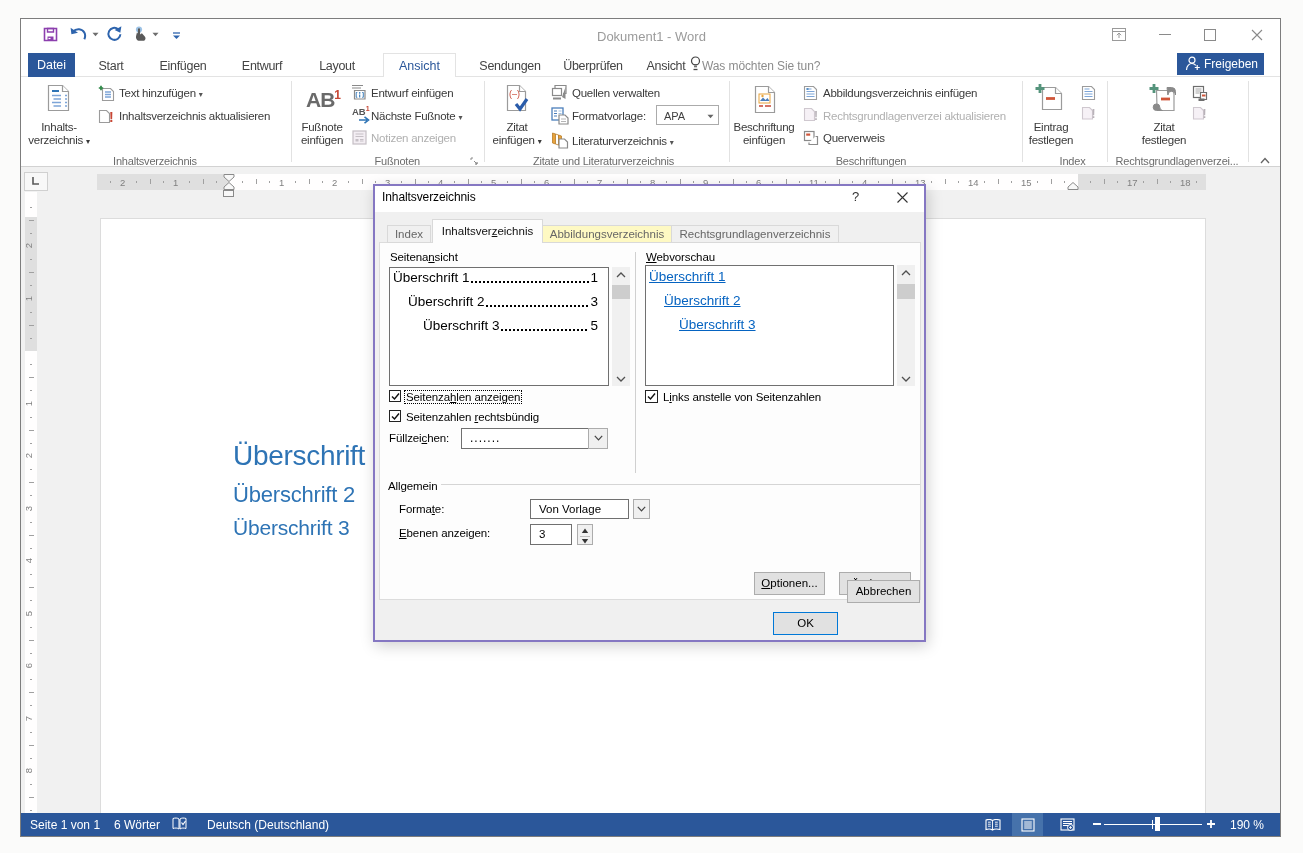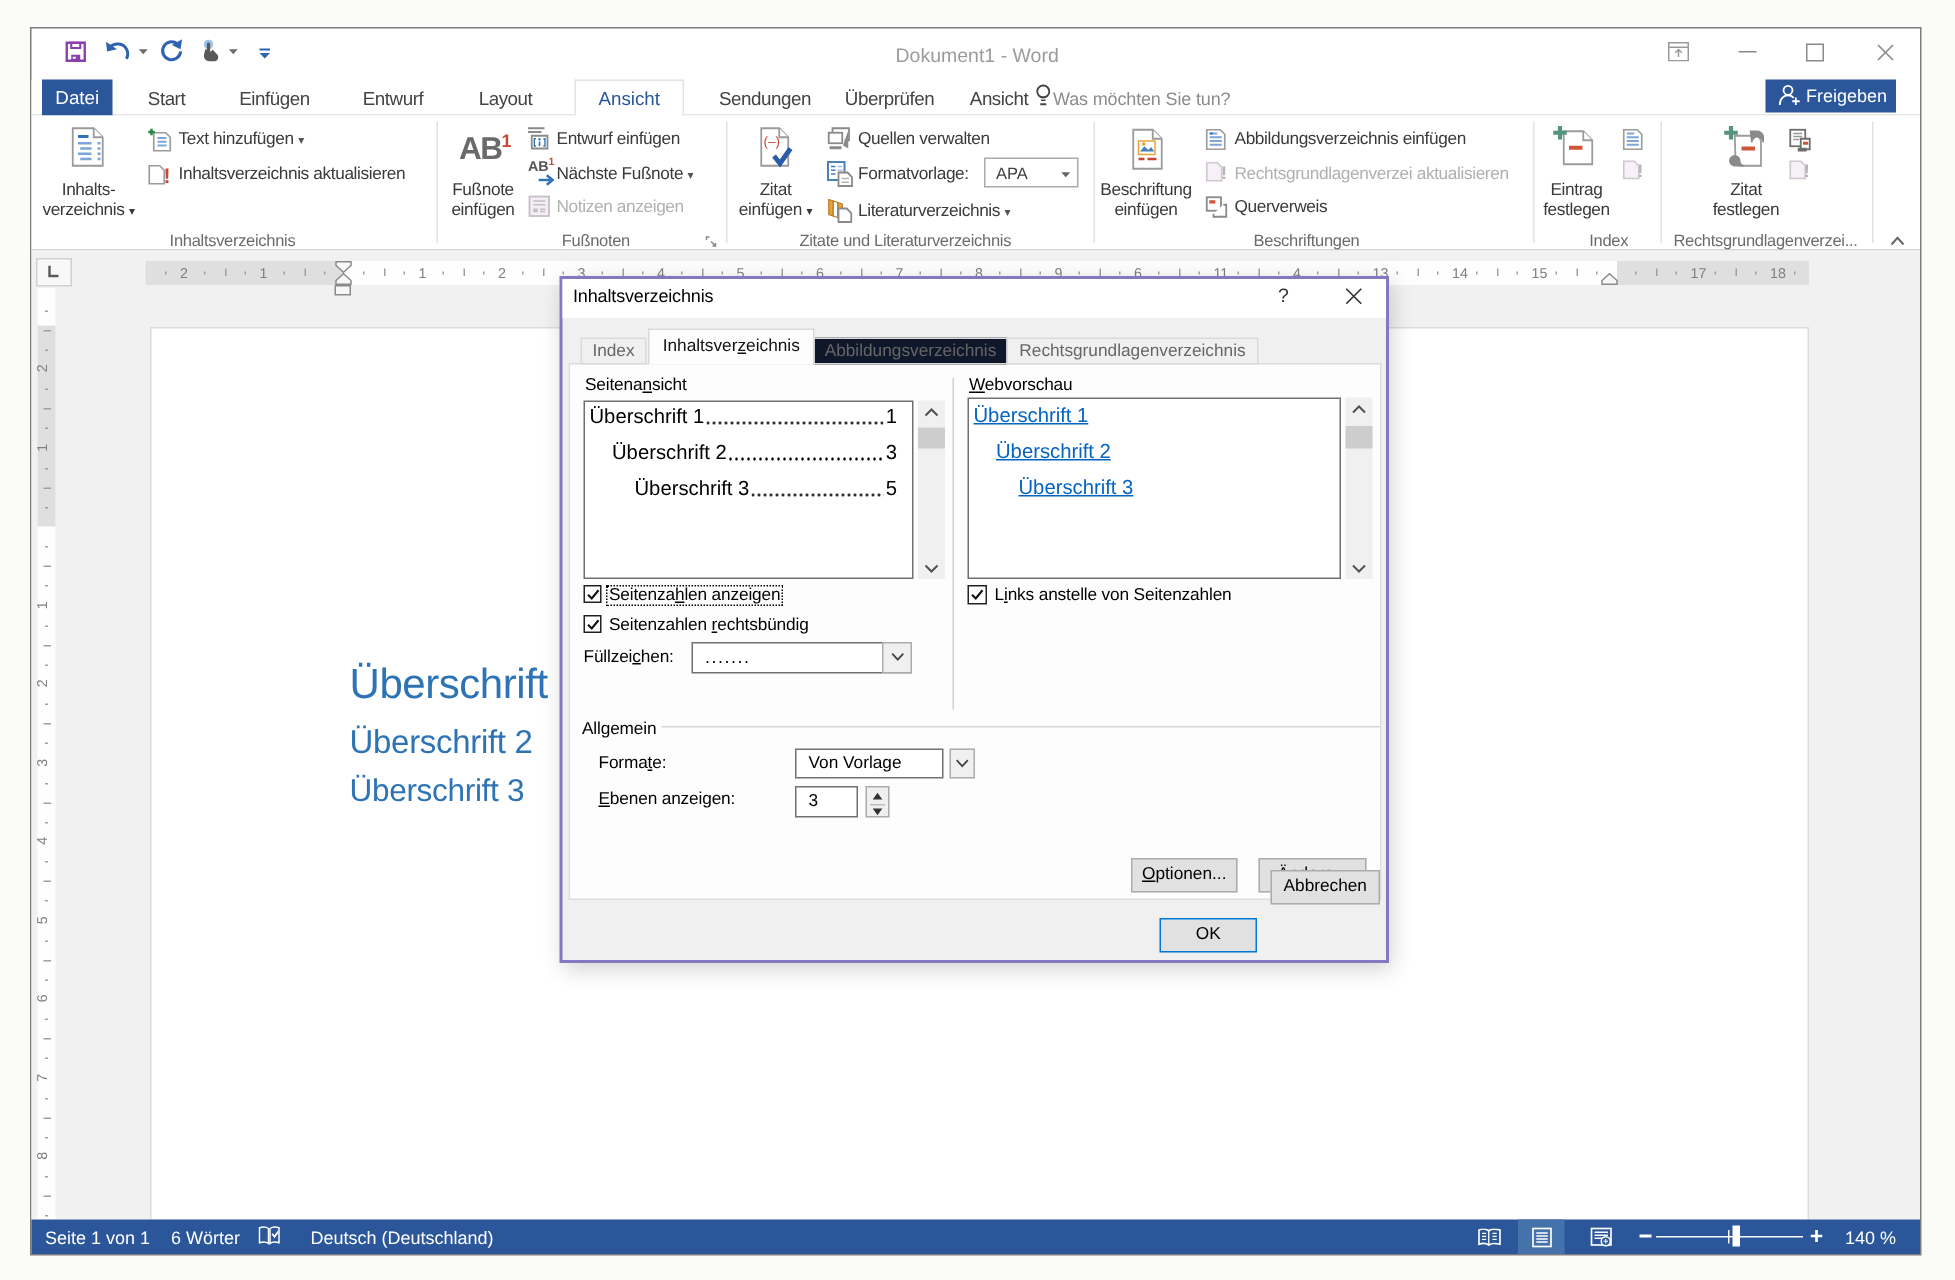--- a/index.html
+++ b/index.html
@@ -492,36 +492,36 @@
 
   <div class="abs" style="left:1093px;top:823px;width:8px;height:2px;background:#fff;"></div>
   <div class="abs" style="left:1104px;top:824px;width:98px;height:1px;background:#fff;"></div>
   <div class="abs" style="left:1152px;top:820px;width:1px;height:9px;background:#fff;"></div>
   <div class="abs" style="left:1155px;top:817px;width:5px;height:14px;background:#fff;"></div>
   <div class="abs" style="left:1207px;top:819px;width:8px;height:8px;">
       <svg width="8" height="10" viewBox="0 0 8 10">
         <path d="M4 1 v8 M0 5 h8" stroke="#fff" stroke-width="1.8"></path>
       </svg>
     </div>
-  <div class="abs" style="left:1230px;top:818px;font-size:12px;color:#fff;">140 %</div>
+  <div class="abs" style="left:1230px;top:818px;font-size:12px;color:#fff;">190 %</div>
 </div>
 
 <div id="dialog">
   <div class="abs" style="left:373px;top:184px;width:553px;height:458px;background:#f0f0f0;border:2px solid #8577c2;box-sizing:border-box;box-shadow:2px 4px 14px rgba(0,0,0,0.18);"></div>
   <div class="abs" style="left:375px;top:186px;width:549px;height:26px;background:#fff;"></div>
   <div class="abs dtxt" style="left:382px;top:190px;font-size:12px;">Inhaltsverzeichnis</div>
   <div class="abs" style="left:852px;top:189px;font-size:13px;color:#333;">?</div>
   <svg class="abs" style="left:897px;top:192px" width="11" height="11" viewBox="0 0 11 11">
       <path d="M0.5 0.5 L10.5 10.5 M10.5 0.5 L0.5 10.5" stroke="#333" stroke-width="1.1"></path>
     </svg>
 
   <div class="abs" style="left:379px;top:242px;width:542px;height:358px;background:#fdfdfd;border:1px solid #dcdcdc;box-sizing:border-box;"></div>
 
   <div class="abs" style="left:387px;top:225px;width:44px;height:18px;background:#f0f0f0;border:1px solid #d9d9d9;box-sizing:border-box;font-size:11.5px;color:#666;text-align:center;line-height:17px;">Index</div>
-  <div class="abs" style="left:542px;top:225px;width:130px;height:18px;background:#0f172a;border:1px solid #d9d9d9;box-sizing:border-box;font-size:11.5px;color:#666;text-align:center;line-height:17px;">Abbildungsverzeichnis</div>
+  <div class="abs" style="left:542px;top:225px;width:130px;height:18px;background:#fef9c3;border:1px solid #d9d9d9;box-sizing:border-box;font-size:11.5px;color:#666;text-align:center;line-height:17px;">Abbildungsverzeichnis</div>
   <div class="abs" style="left:671px;top:225px;width:168px;height:18px;background:#f0f0f0;border:1px solid #d9d9d9;box-sizing:border-box;font-size:11.5px;color:#666;text-align:center;line-height:17px;">Rechtsgrundlagenverzeichnis</div>
   <div class="abs" style="left:432px;top:219px;width:111px;height:24px;background:#fdfdfd;border:1px solid #d9d9d9;border-bottom:none;box-sizing:border-box;font-size:11.5px;color:#111;text-align:center;line-height:22px;">Inhaltsver<span class="u">z</span>eichnis</div>
 
   <div class="abs dtxt" style="left:390px;top:251px;">Seitena<span class="u">n</span>sicht</div>
   <div class="abs" style="left:389px;top:267px;width:220px;height:119px;background:#fff;border:1px solid #707070;box-sizing:border-box;"></div>
   <div class="abs" style="left:393px;top:270px;width:205px;height:15px;font-size:13.5px;color:#000;display:flex;">
     <span style="white-space:nowrap;">Überschrift 1 </span>
       <span style="flex:1;background-image:radial-gradient(circle at 1px 1px,#000 0.8px,transparent 1px);background-size:4px 2px;background-position:0 bottom;background-repeat:repeat-x;margin:0 1px 2px 1px;"></span>
       <span>1</span>
   </div>

